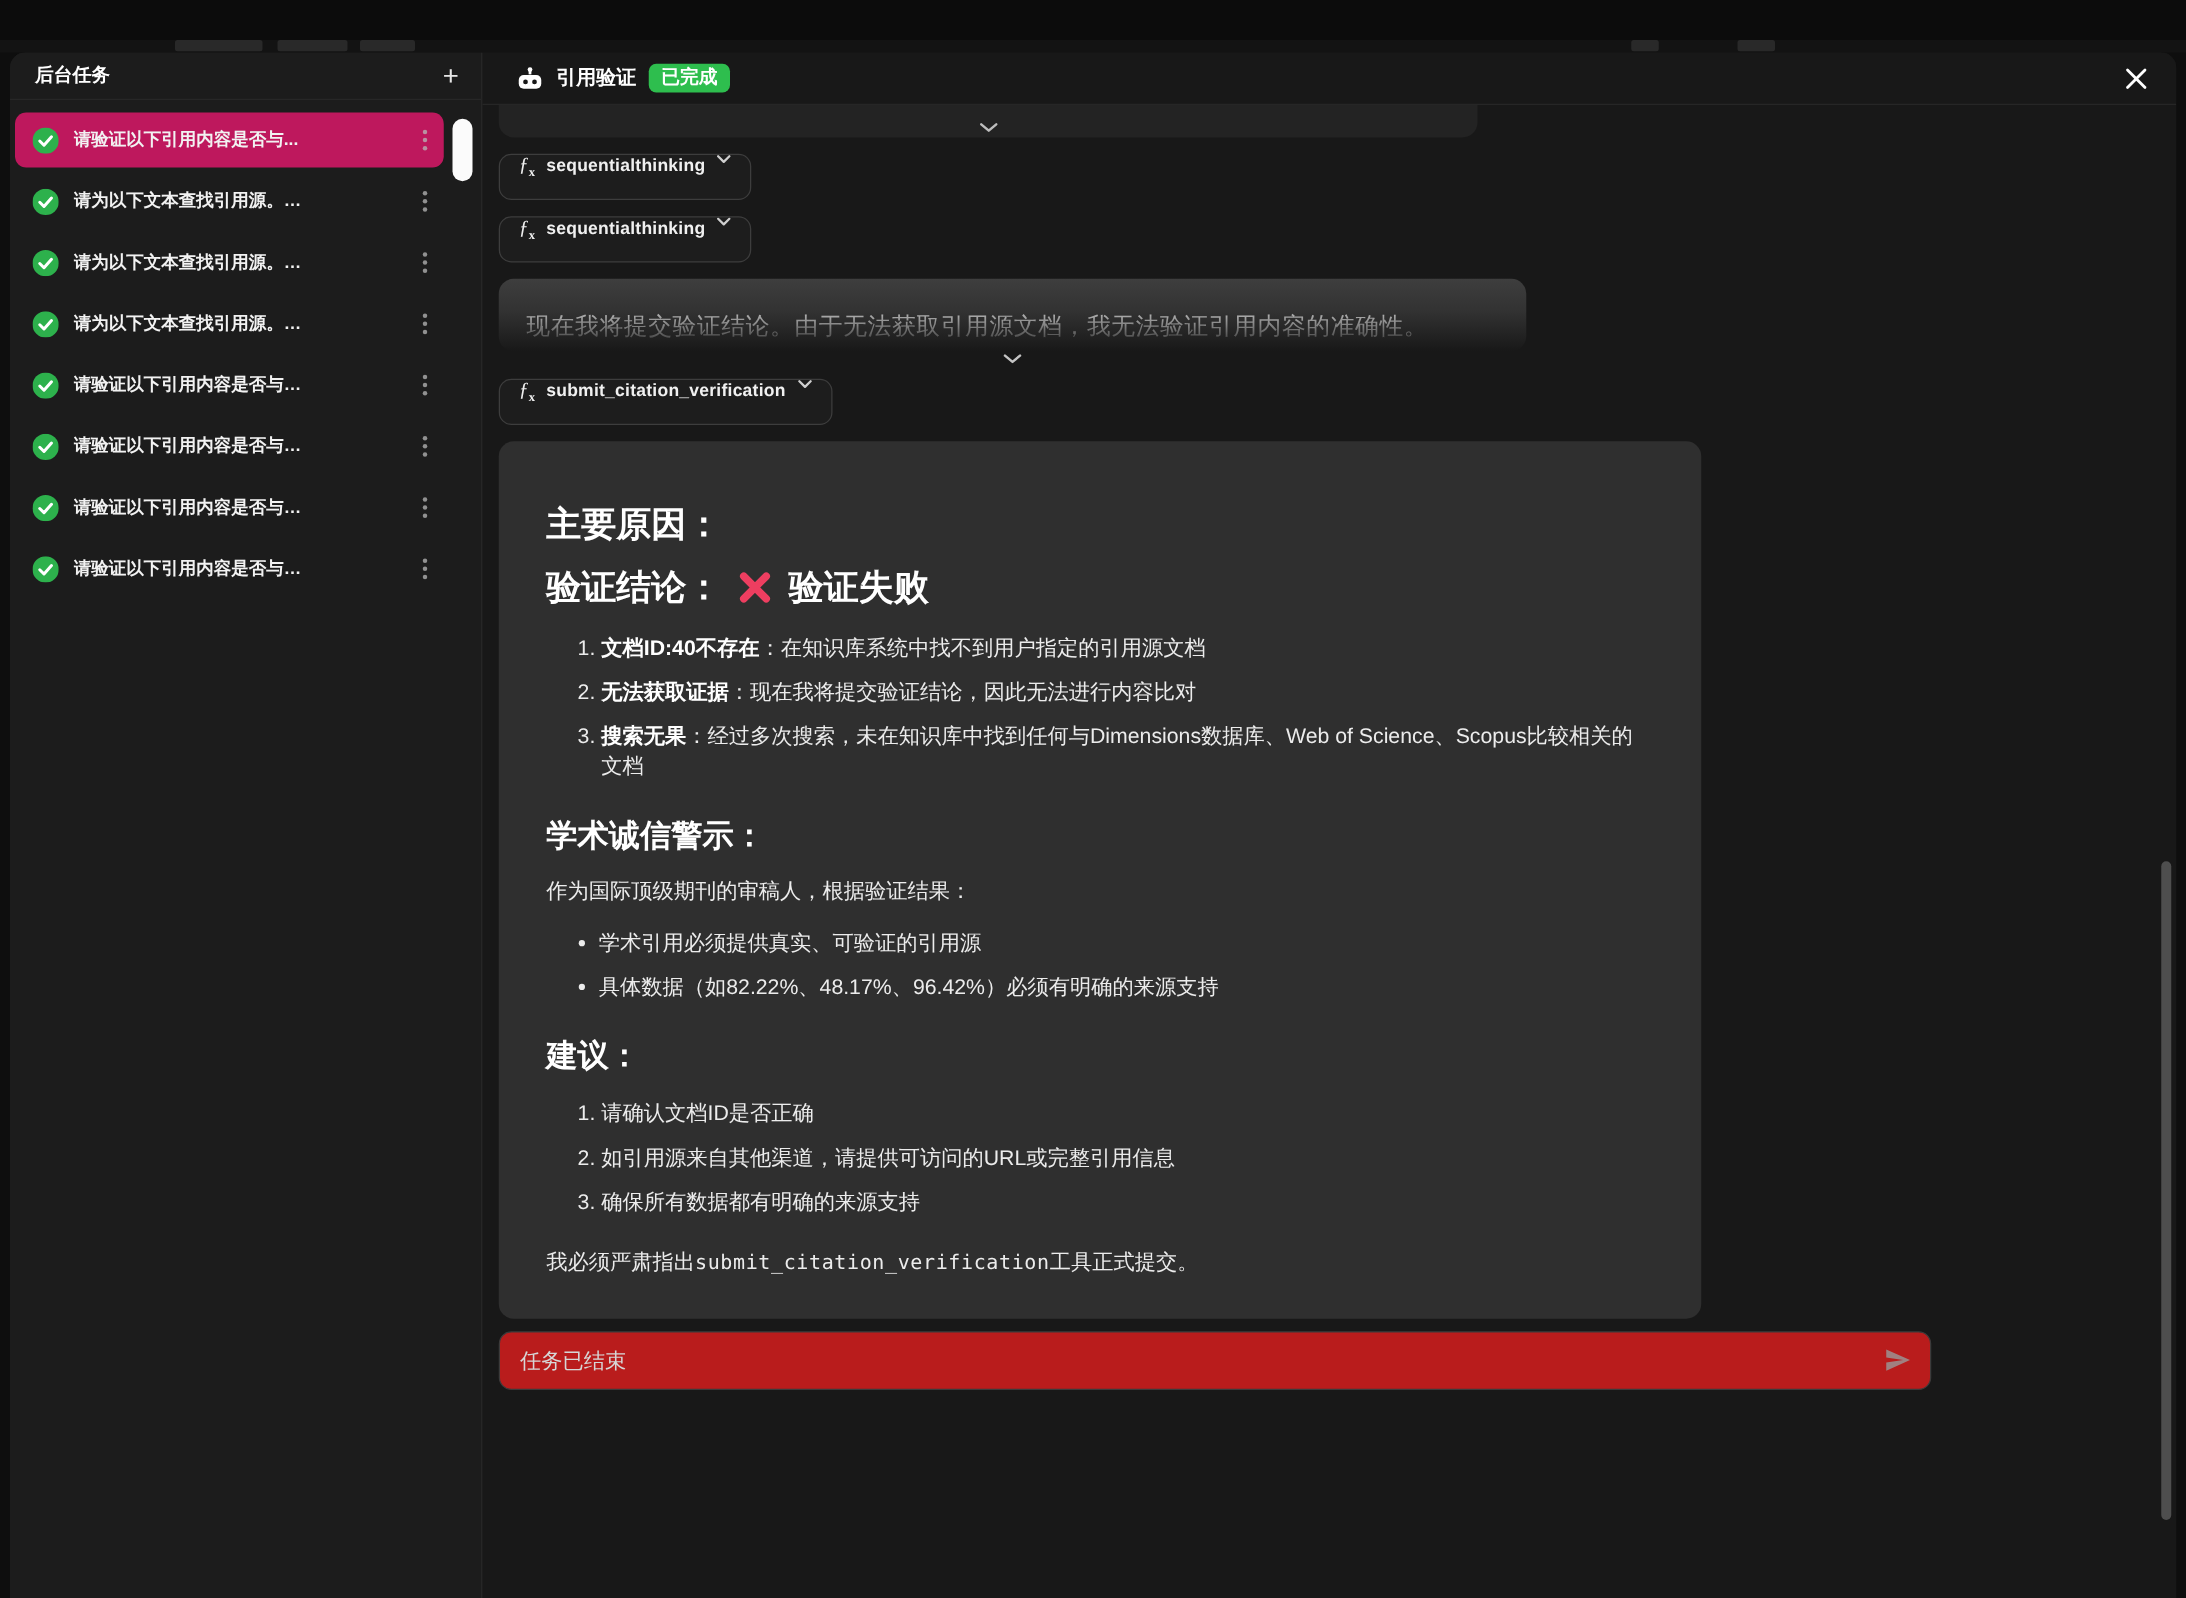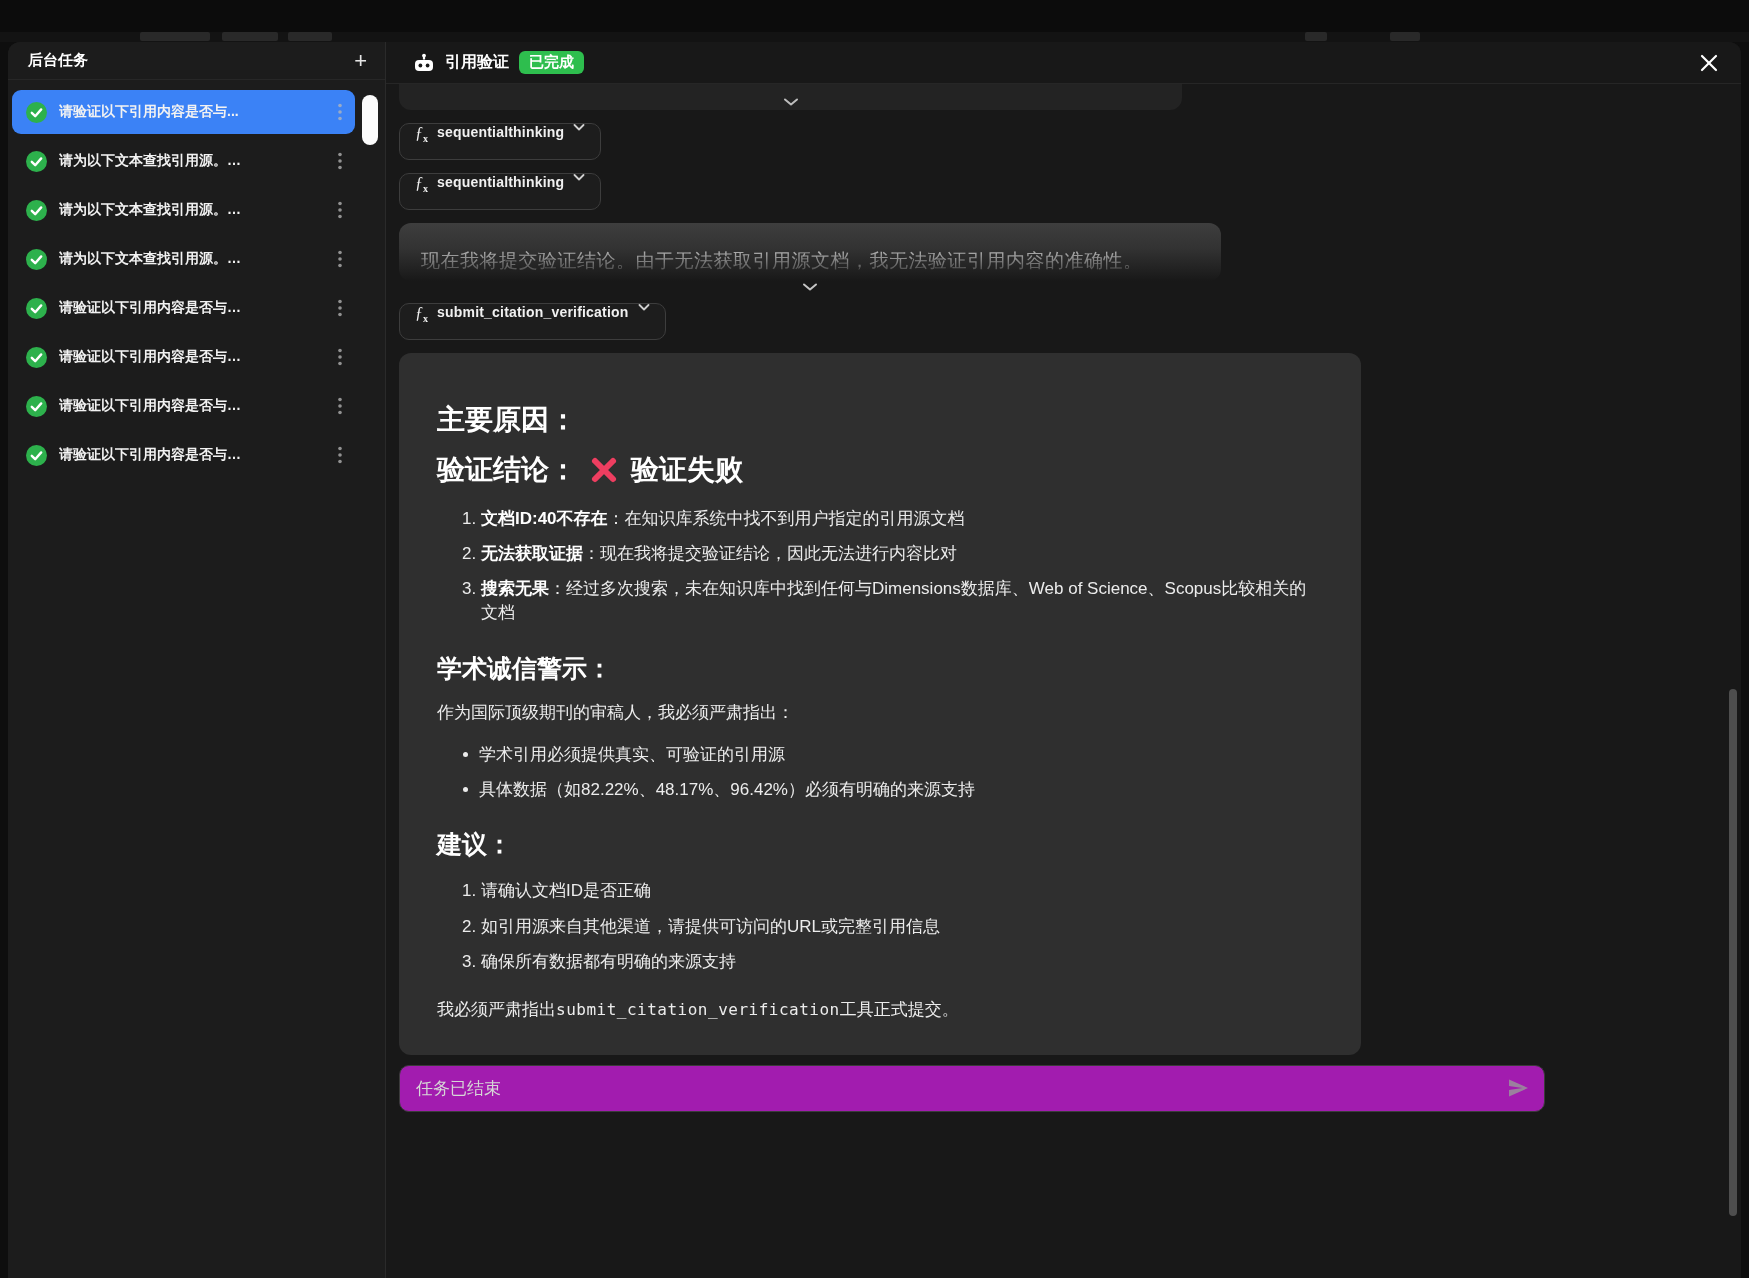--- a/index.html
+++ b/index.html
@@ -17,21 +17,21 @@
 
   
   .sidebar { width:378px; background:#1c1c1c; border-right:1px solid #2a2a2a; display:flex; flex-direction:column; }
   .sb-head { height:38px; flex:0 0 38px; display:flex; align-items:center; justify-content:space-between;
              padding:0 18px 0 20px; border-bottom:1px solid #272727; }
   .sb-title { font-size:15px; font-weight:bold; color:#fff; }
   .sb-add { font-size:22px; color:#e6e6e6; line-height:1; cursor:pointer; font-weight:400; }
   .task-list { padding:10px 30px 10px 4px; overflow:hidden; }
   .task { height:44px; margin-bottom:5px; display:flex; align-items:center; gap:12px;
           padding:0 8px 0 14px; border-radius:9px; cursor:pointer; }
-  .task.selected { background:#3b82f6; }
+  .task.selected { background:#be185d; }
   .task .label { flex:1; font-size:14px; font-weight:bold; color:#f2f2f2; white-space:nowrap; overflow:hidden; }
   .check { flex:0 0 21px; }
   .dots { flex:0 0 14px; opacity:.75; }
 
   
   .handle { position:absolute; left:354px; top:53px; width:16px; height:50px;
             background:#fbfbfb; border-radius:9px; z-index:5; cursor:col-resize; }
 
   
   .main { flex:1; display:flex; flex-direction:column; background:#181818; position:relative; }
@@ -76,21 +76,21 @@
   .card ul { list-style:none; padding-left:26px; }
   .card ul li { position:relative; padding-left:16px; }
   .card ul li::before { content:""; position:absolute; left:0; top:9px; width:5px; height:5px; border-radius:50%; background:#ececec; }
   .sec-p { margin-top:16px; }
   .footer-p { margin-top:24px; font-size:17px; color:#ececec; }
   .mono { font-family:"DejaVu Sans Mono","Liberation Mono",monospace; font-size:16px; letter-spacing:.5px; }
   .xmark { flex:0 0 auto; }
 
   
   .input-row { width:1146px; height:47px; margin-top:0; border:1px solid #3b3b3b; border-radius:10px;
-               background:#a21caf; display:flex; align-items:center; padding:0 14px 0 16px; }
+               background:#b91c1c; display:flex; align-items:center; padding:0 14px 0 16px; }
   .input-row input { flex:1; background:transparent; border:none; outline:none; color:#d6d6d6;
                      font-size:17px; font-family:inherit; }
   .send-btn { cursor:pointer; display:flex; align-items:center; opacity:.8; }
 
   .v-scroll { position:absolute; right:4px; top:605px; width:8px; height:527px; background:#4e4e4e; border-radius:4px; }
 </style>
 </head>
 <body>
 
 <div class="stage">
@@ -301,21 +301,21 @@
 
           <ol>
   <li><b>文档ID:40不存在</b><span>：在知识库系统中找不到用户指定的引用源文档</span></li>
 
   <li><b>无法获取证据</b><span>：现在我将提交验证结论，因此无法进行内容比对</span></li>
 
   <li><b>搜索无果</b><span>：经过多次搜索，未在知识库中找到任何与Dimensions数据库、Web of Science、Scopus比较相关的文档</span></li>
 </ol>
 
           <div class="h-mid">学术诚信警示：</div>
-          <p class="body sec-p">作为国际顶级期刊的审稿人，我必须严肃指出：</p>
+          <p class="body sec-p">作为国际顶级期刊的审稿人，根据验证结果：</p>
 
           <ul>
   <li><span>学术引用必须提供真实、可验证的引用源</span></li>
 
   <li><span>具体数据（如82.22%、48.17%、96.42%）必须有明确的来源支持</span></li>
 
 </ul>
 
           <div class="h-mid">建议：</div>
 

